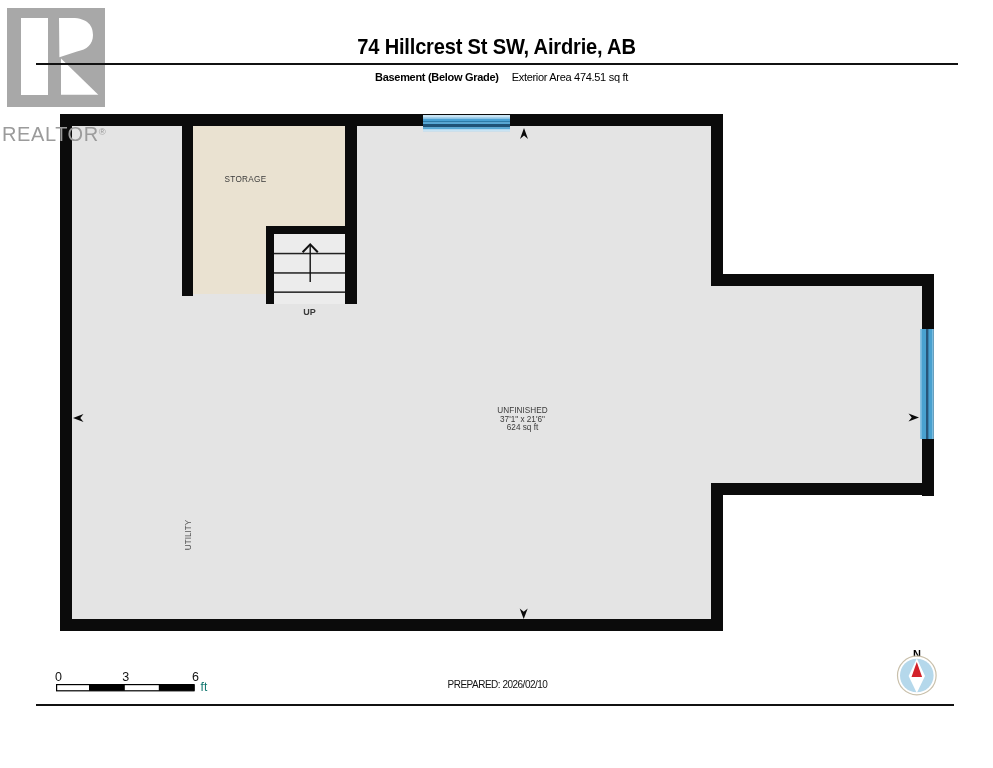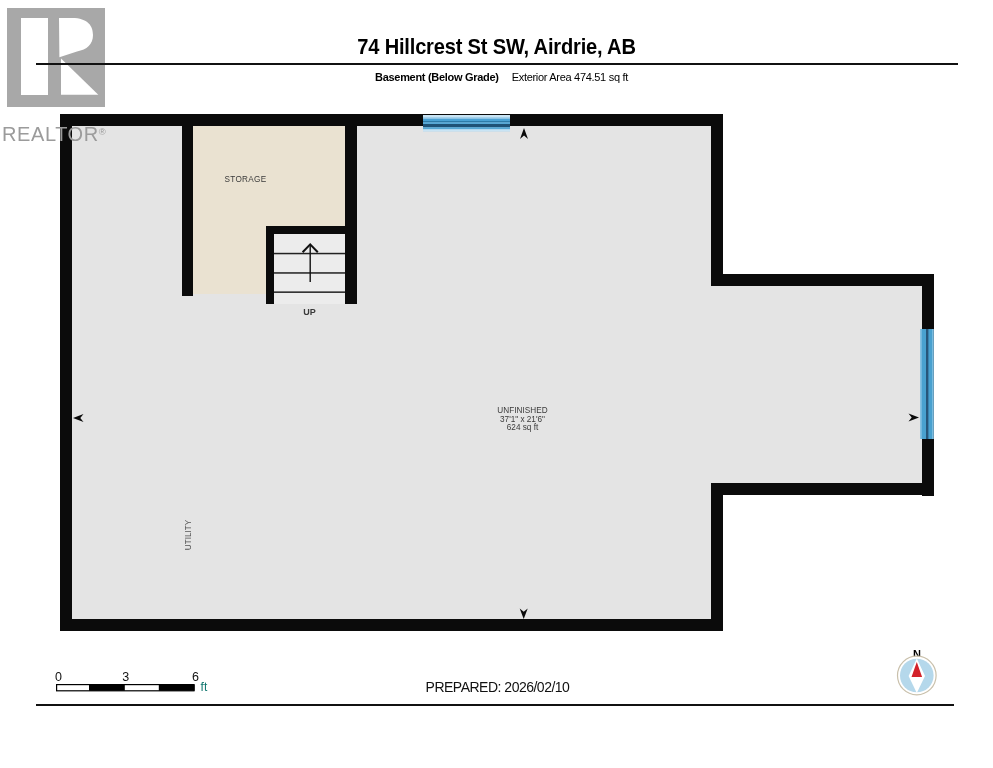--- a/index.html
+++ b/index.html
@@ -161,21 +161,21 @@
 <div class="abs" style="left:189.6px;top:671px;width:12px;text-align:center;font-size:12.5px;line-height:1;color:#111">6</div>
 
 <svg class="abs" style="left:56px;top:684px" width="142" height="9" viewBox="0 0 142 9">
   <rect x="0.6" y="0.6" width="137.4" height="6.2" fill="#fff" stroke="#000" stroke-width="1.2"></rect>
   <rect x="33" y="0.6" width="35.8" height="6.2" fill="#000"></rect>
   <rect x="102.8" y="0.6" width="35.8" height="6.2" fill="#000"></rect>
 </svg>
 
 <div class="abs" style="left:200.6px;top:680.6px;font-size:12px;line-height:1;color:#0f766e">ft</div>
 
-<div class="abs" style="left:1px;top:678.6px;width:993px;text-align:center;font-size:14px;color:#111;letter-spacing:-0.5px">PREPARED: 2026/02/10</div>
+<div class="abs" style="left:1px;top:678.6px;width:993px;text-align:center;font-size:10px;color:#111;letter-spacing:-0.5px">PREPARED: 2026/02/10</div>
 
 <svg class="abs" style="left:890px;top:642px" width="55" height="60" viewBox="0 0 55 60">
   <text x="27" y="16" font-size="11" font-weight="bold" fill="#000" text-anchor="middle">N</text>
   <circle cx="26.8" cy="33.5" r="19.3" fill="#ffffff" stroke="#c9c0ab" stroke-width="1.2"></circle>
   <circle cx="26.8" cy="33.5" r="16.8" fill="#b5d8eb"></circle>
   <path d="M26.8,16.5 L35,34 L26.8,51 L18.6,34 Z" fill="#ffffff"></path>
   <path d="M26.8,20 L32.1,35 L21.5,35 Z" fill="#d3222a"></path>
 </svg>
 
 <div class="abs" style="left:36px;top:704px;width:918px;height:2.2px;background:#111"></div>

